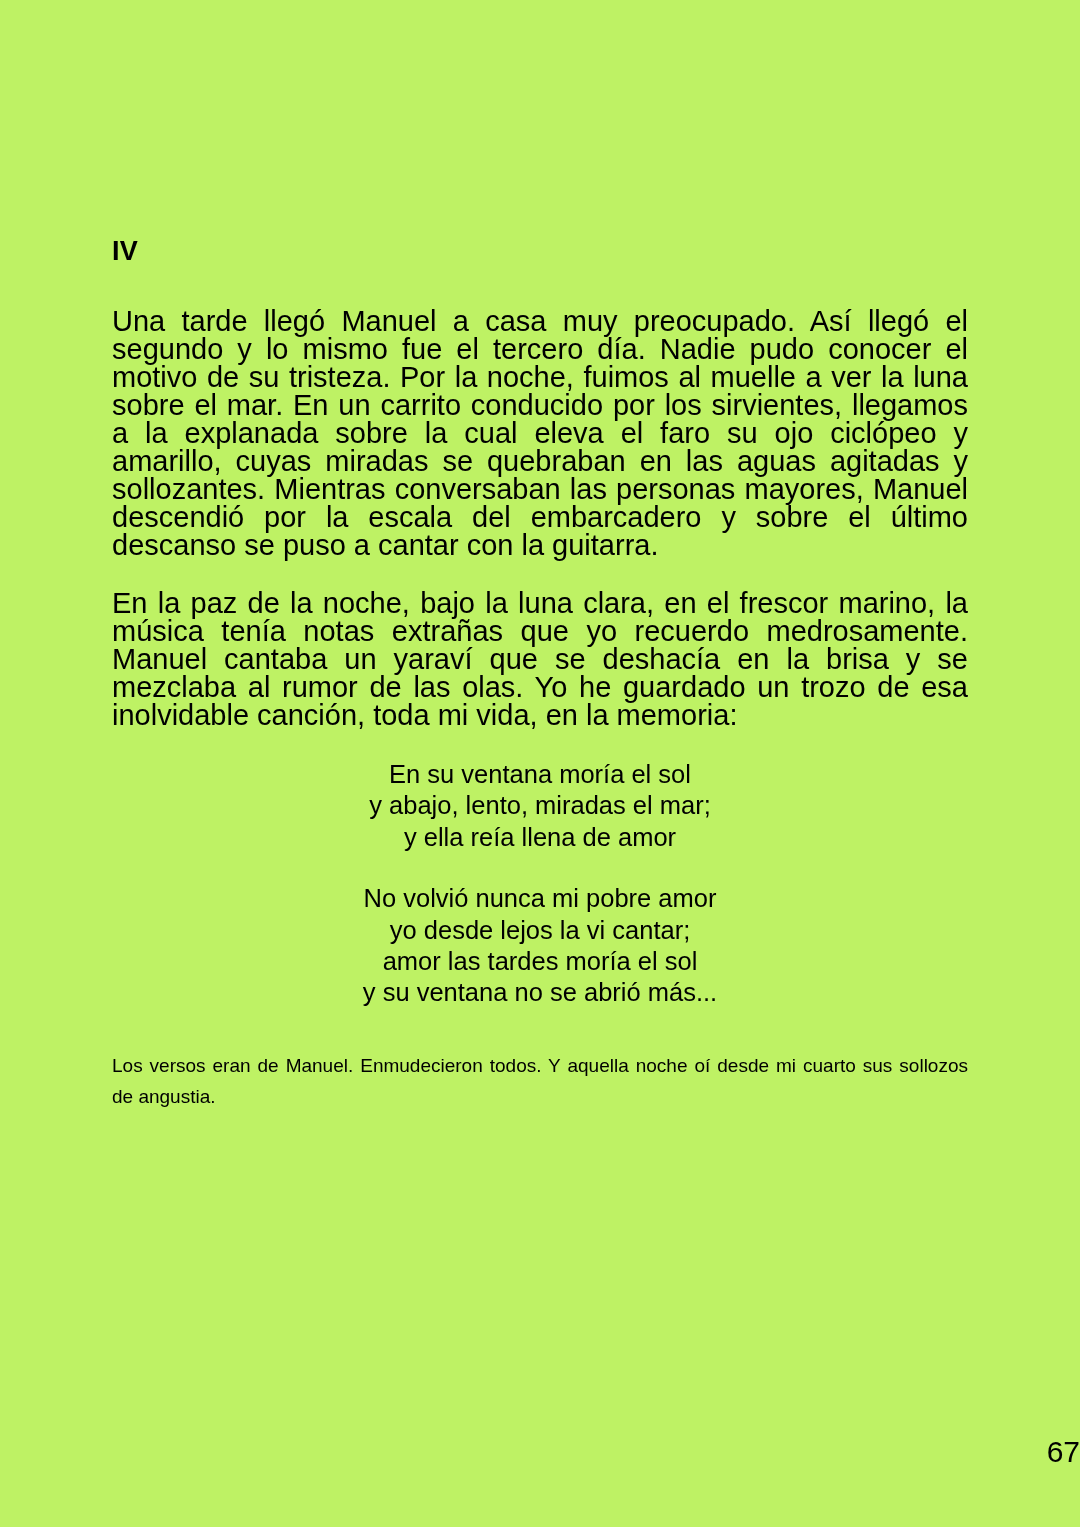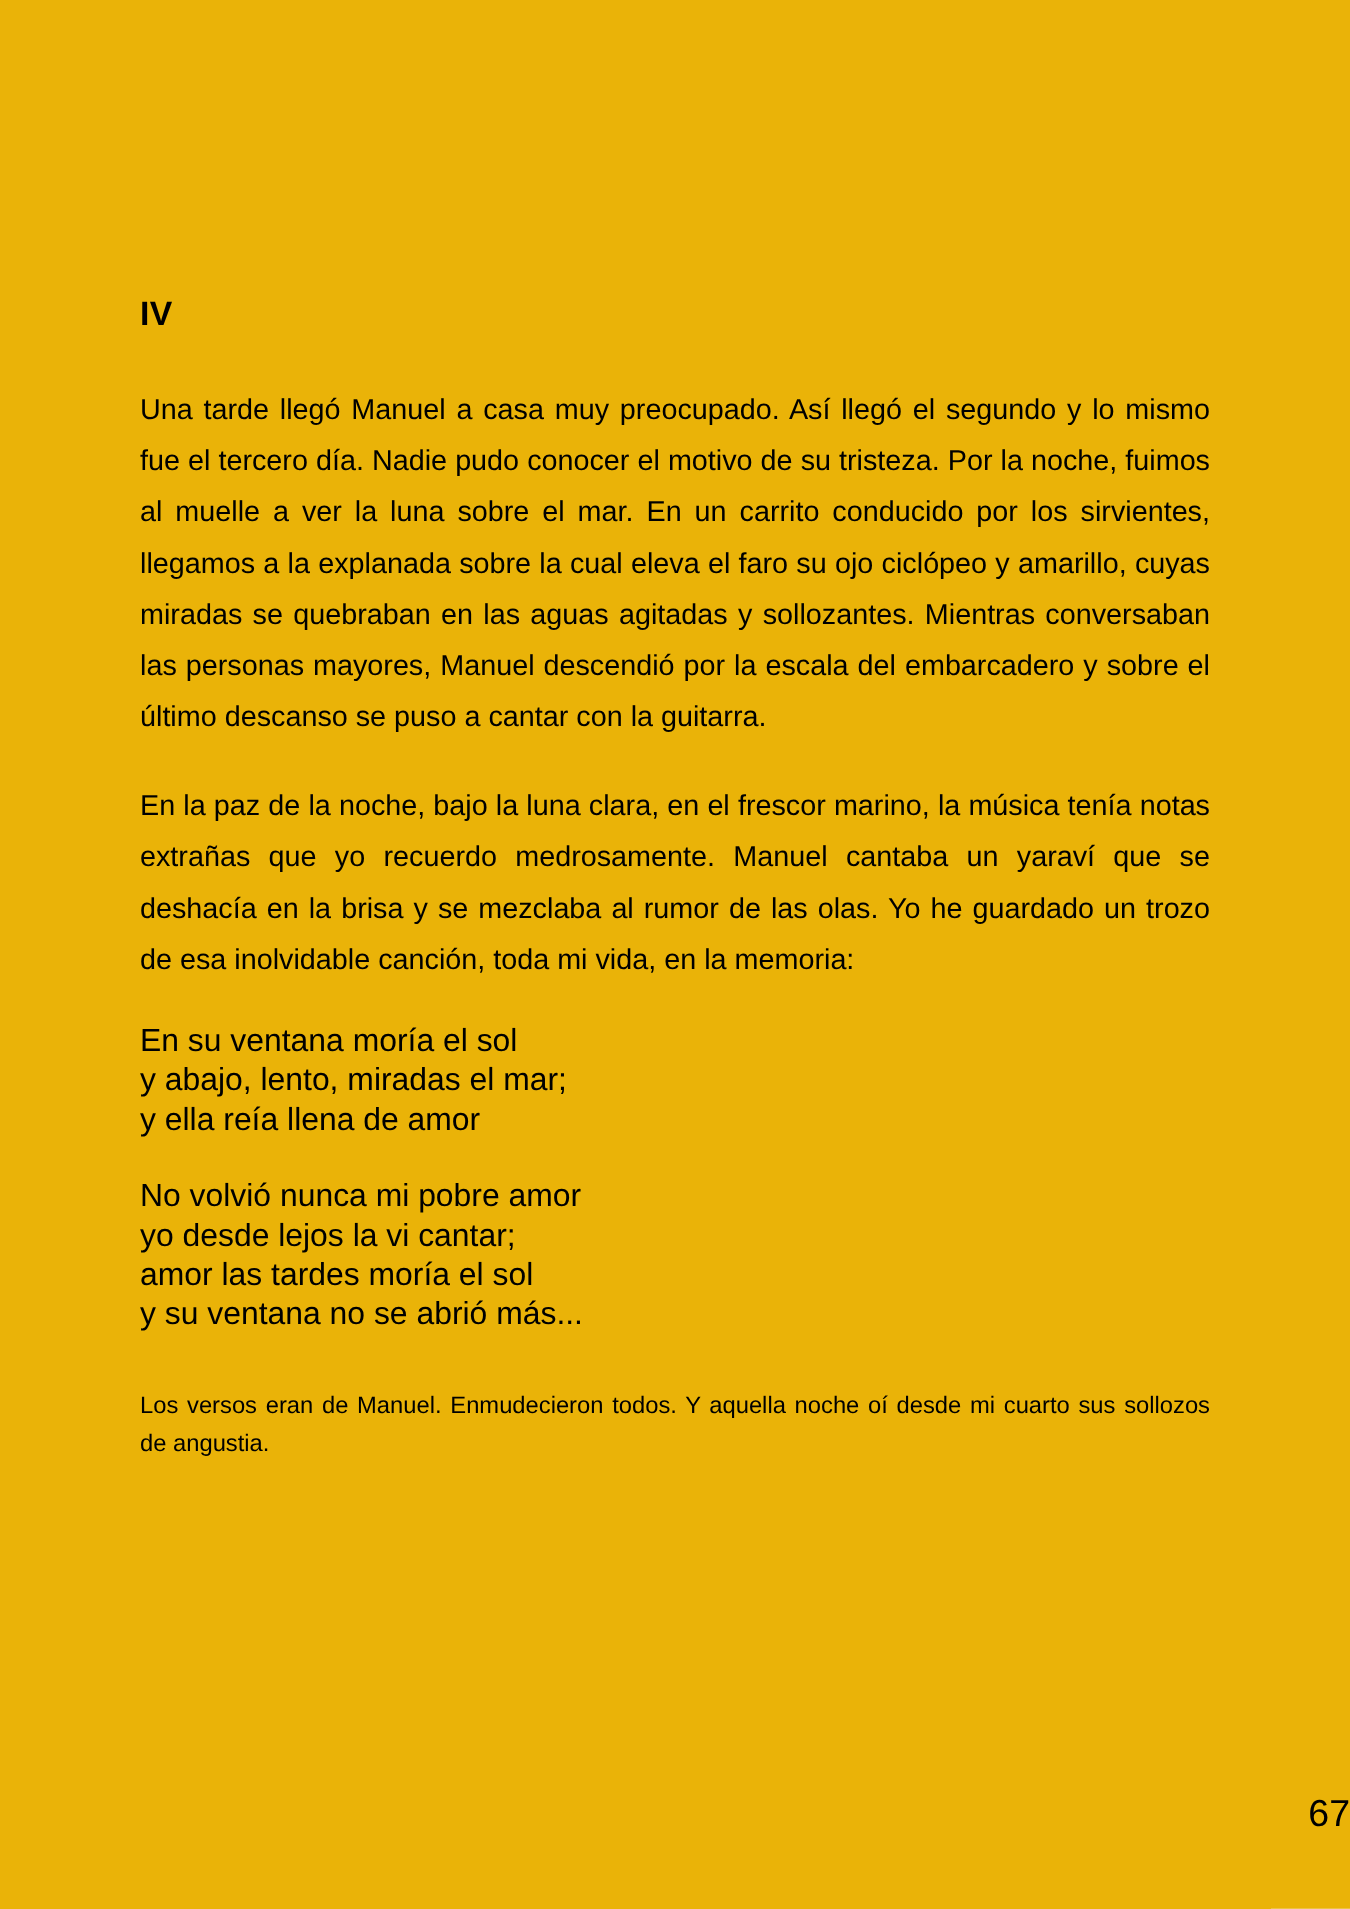--- a/index.html
+++ b/index.html
@@ -16,55 +16,55 @@
     color: #000000;
     overflow: hidden;
   }
 
   .page {
     position: absolute;
     top: 0;
     left: 0;
     width: 1080px;
     height: 1527px;
-    background: #eab308;
+    background: #bef264;
   }
 
   .content {
     position: absolute;
     left: 112px;
     top: 236px;
     width: 856px;
   }
 
   .chapter-heading {
     font-size: 27px;
     font-weight: bold;
     line-height: 31px;
     margin: 0 0 40px 0;
     letter-spacing: 0.3px;
   }
 
   .para {
-    font-size: 23px;
-    line-height: 41px;
+    font-size: 29px;
+    line-height: 28px;
     text-align: justify;
     text-justify: inter-word;
     margin: 12px 0 30px 0;
     hyphens: none;
   }
 
   .para:last-child {
     margin-bottom: 0;
   }
 
   .stanza {
     font-size: 25.5px;
     line-height: 31.4px;
-    text-align: left;
+    text-align: center;
     margin: 0 0 30px 0;
   }
 
   .stanza .verse-line {
     display: block;
     white-space: pre-wrap;
   }
 
   .para-final {
     font-size: 19px;

